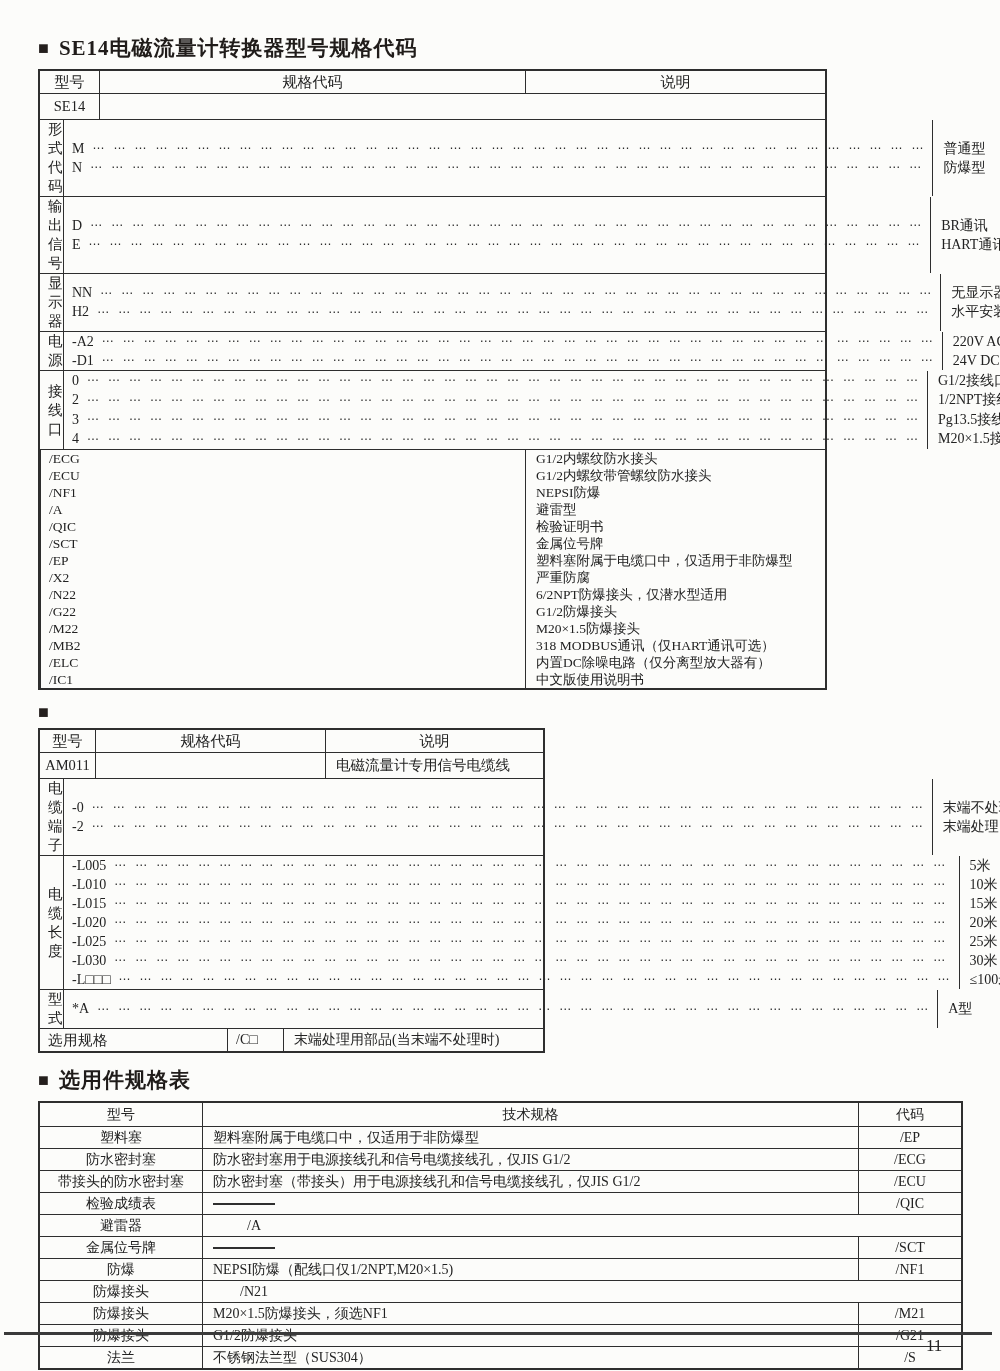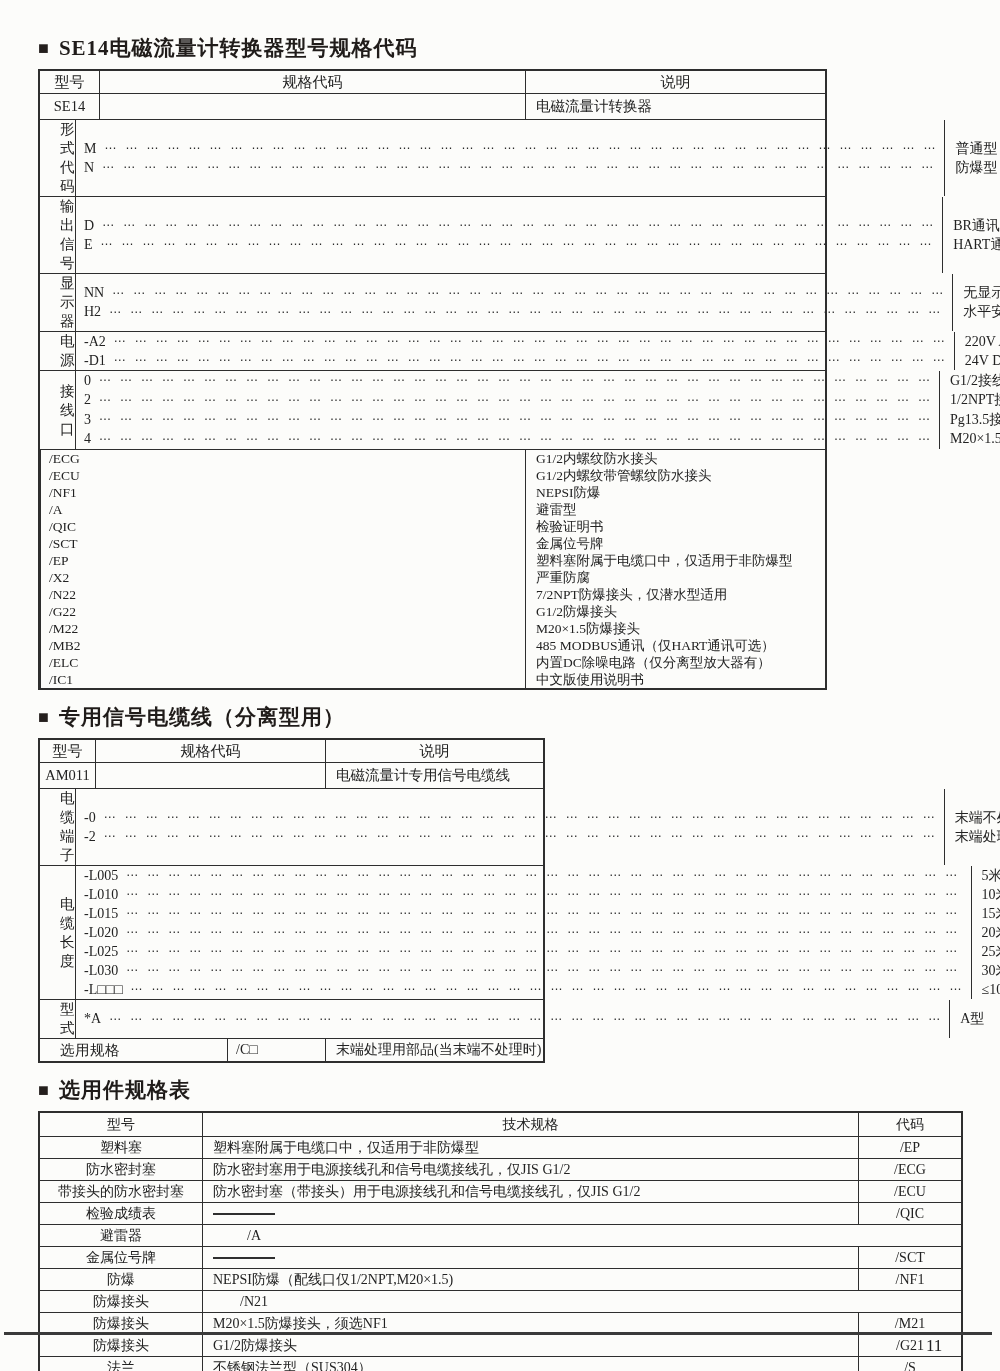--- a/index.html
+++ b/index.html
@@ -20,21 +20,21 @@
   
   .hc{display:flex;align-items:center;justify-content:center;font-size:15px;height:22px;box-sizing:border-box;}
   .hc.mid{flex:1;}
   .mrow{height:26px;justify-content:flex-end;}
   .mc{display:flex;align-items:center;box-sizing:border-box;}
   .mc.c1{justify-content:center;font-size:14.5px;}
   .mc.mid{flex:1;}
   .mc.desc{padding-left:10px;font-size:14.5px;}
   
   .gc{box-sizing:border-box;}
-  .gc.lab{display:flex;align-items:center;padding-left:20px;font-size:14.5px;letter-spacing:.5px;}
+  .gc.lab{display:flex;align-items:center;padding-left:8px;font-size:14.5px;letter-spacing:.5px;}
   .gc.codes{flex:1;display:flex;flex-direction:column;justify-content:center;}
   .gc.desccol{display:flex;flex-direction:column;justify-content:center;}
   .cl{display:flex;align-items:center;padding-left:8px;box-sizing:border-box;}
   .code{font-size:14px;white-space:nowrap;padding-right:8px;}
   .dots{flex:1;overflow:hidden;white-space:nowrap;font-size:12px;letter-spacing:3px;
         color:#2c2c2c;padding-right:6px;}
   .dl{display:flex;align-items:center;padding-left:10px;font-size:14px;white-space:nowrap;box-sizing:border-box;}
   .small .code,.dl.small{font-size:13.5px;}
   
   .t3c{display:flex;align-items:center;box-sizing:border-box;}
@@ -60,21 +60,20 @@
     </div>
     <div class="ct" id="table1">
         <div class="tr">
           <div class="hc" style="width:59px">型号</div>
           <div class="hc mid cellL">规格代码</div>
           <div class="hc cellL" style="width:300px">说明</div>
         </div>
         <div class="tr mrow">
           <div class="mc c1" style="width:59px">SE14</div>
           <div class="mc mid cellL"></div>
-          <div class="mc desc cellL" style="width:300px">电磁流量计转换器</div>
         </div>
         <div class="tr">
           <div class="gc lab" style="width:75px">形式代码</div>
           <div class="gc codes cellL">
             <div class="cl" style="height:19px">
               <div class="code">M</div>
               <div class="dots">⋯ ⋯ ⋯ ⋯ ⋯ ⋯ ⋯ ⋯ ⋯ ⋯ ⋯ ⋯ ⋯ ⋯ ⋯ ⋯ ⋯ ⋯ ⋯ ⋯ ⋯ ⋯ ⋯ ⋯ ⋯ ⋯ ⋯ ⋯ ⋯ ⋯ ⋯ ⋯ ⋯ ⋯ ⋯ ⋯ ⋯ ⋯ ⋯ ⋯</div>
             </div>
             <div class="cl" style="height:19px">
               <div class="code">N</div>
@@ -211,33 +210,32 @@
           </div>
           <div class="gc desccol cellL" style="width:300px">
             <div class="dl small" style="height:17px">G1/2内螺纹防水接头</div>
             <div class="dl small" style="height:17px">G1/2内螺纹带管螺纹防水接头</div>
             <div class="dl small" style="height:17px">NEPSI防爆</div>
             <div class="dl small" style="height:17px">避雷型</div>
             <div class="dl small" style="height:17px">检验证明书</div>
             <div class="dl small" style="height:17px">金属位号牌</div>
             <div class="dl small" style="height:17px">塑料塞附属于电缆口中，仅适用于非防爆型</div>
             <div class="dl small" style="height:17px">严重防腐</div>
-            <div class="dl small" style="height:17px">7/2NPT防爆接头，仅潜水型适用</div>
+            <div class="dl small" style="height:17px">6/2NPT防爆接头，仅潜水型适用</div>
             <div class="dl small" style="height:17px">G1/2防爆接头</div>
             <div class="dl small" style="height:17px">M20×1.5防爆接头</div>
-            <div class="dl small" style="height:17px">485 MODBUS通讯（仅HART通讯可选）</div>
+            <div class="dl small" style="height:17px">318 MODBUS通讯（仅HART通讯可选）</div>
             <div class="dl small" style="height:17px">内置DC除噪电路（仅分离型放大器有）</div>
             <div class="dl small" style="height:17px">中文版使用说明书</div>
           </div>
         </div>
       </div>
 
     <div class="sec-title mt">
       <span class="sq">■</span>
-      <span>专用信号电缆线（分离型用）</span>
     </div>
     <div class="ct" id="table2">
         <div class="tr">
           <div class="hc" style="width:55px">型号</div>
           <div class="hc mid cellL">规格代码</div>
           <div class="hc cellL" style="width:218px">说明</div>
         </div>
         <div class="tr mrow">
           <div class="mc c1" style="width:55px">AM011</div>
           <div class="mc mid cellL"></div>
@@ -314,21 +312,21 @@
             <div class="dl" style="height:22px">A型</div>
           </div>
         </div>
         <div class="tr">
           <div class="gc lab" style="width:187px">选用规格</div>
           <div class="gc codes cellL">
             <div class="cl" style="height:22px">
               <div class="code">/C□</div>
             </div>
           </div>
-          <div class="gc desccol cellL" style="width:218px">
+          <div class="gc desccol cellL" style="width:260px">
             <div class="dl" style="height:22px">末端处理用部品(当末端不处理时)</div>
           </div>
         </div>
       </div>
 
     <div class="sec-title mt">
       <span class="sq">■</span>
       <span>选用件规格表</span>
     </div>
     <div class="ct" id="table3">

